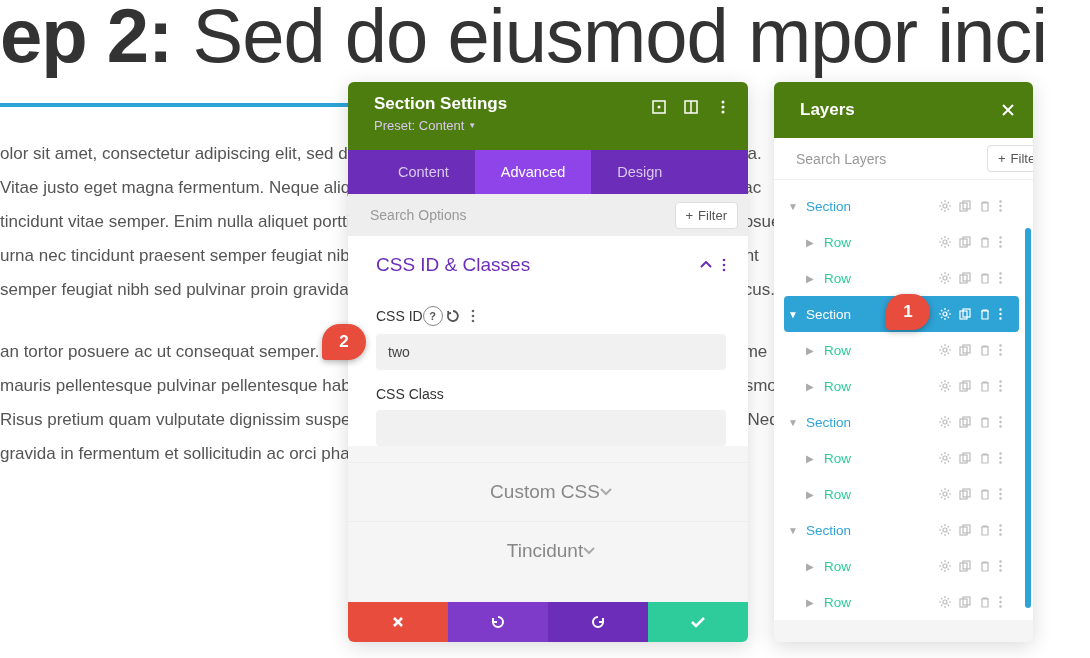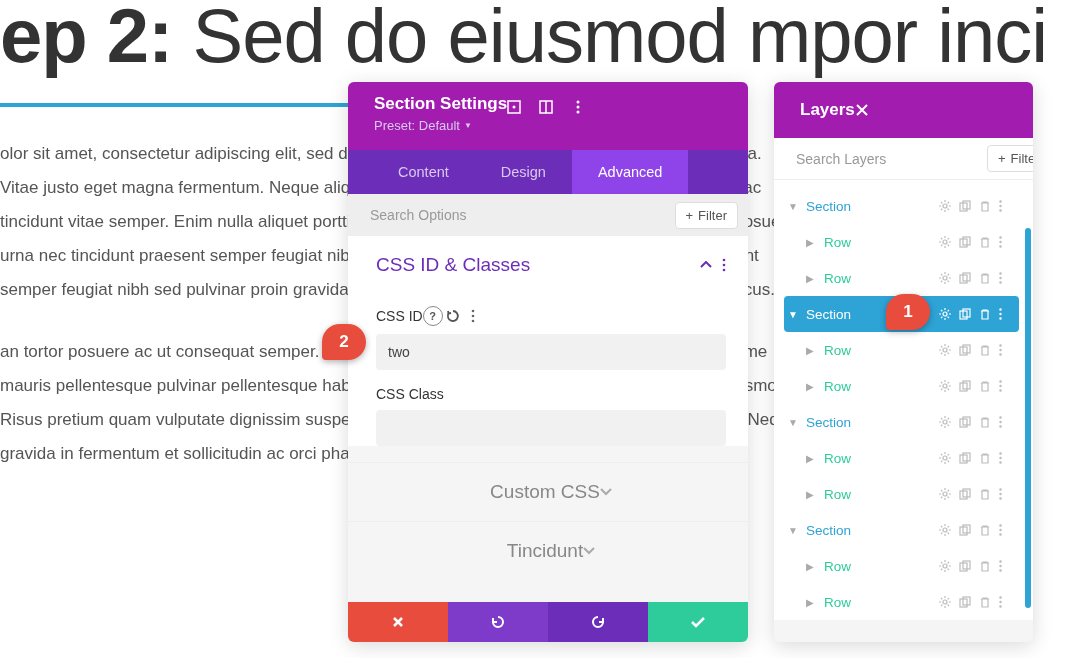--- a/index.html
+++ b/index.html
@@ -10,21 +10,21 @@
 .page-heading .bold { font-weight: 800; }
 .page-divider { height: 4px; background: #2ea3d6; width: 740px; margin-top: 24px; margin-left: -10px; }
 .page-body { margin-top: 30px; font-size: 17px; line-height: 2.0; color: #555; padding-left: 0; width: 800px; }
 .page-body p { margin-bottom: 28px; }
 
 .panel { position: absolute; background: #f5f5f5; border-radius: 6px; box-shadow: 0 4px 20px rgba(0,0,0,0.15); overflow: hidden; }
 
 .settings-panel { left: 348px; top: 82px; width: 400px; height: 560px; }
 .layers-panel { left: 774px; top: 82px; width: 259px; height: 560px; }
 
-.panel-header { background: #a21caf; color: #fff; height: 68px; padding: 12px 18px 10px 26px; display: flex; align-items: flex-start; }
+.panel-header { background: #4d7c0f; color: #fff; height: 68px; padding: 12px 18px 10px 26px; display: flex; align-items: flex-start; justify-content: space-between; }
 .panel-header-left { display: flex; flex-direction: column; }
 .panel-title { font-size: 17px; font-weight: 600; }
 .panel-subtitle { font-size: 13px; color: #d9c9ee; margin-top: 4px; display: flex; align-items: center; gap: 4px; }
 .panel-header-icons { display: flex; gap: 18px; align-items: center; margin-top: 6px; }
 .header-icon { width: 14px; height: 14px; cursor: pointer; display: flex; align-items: center; justify-content: center; color: #fff; }
 
 .tabs { background: #6c2eb9; display: flex; height: 44px; padding-left: 24px; }
 .tab { flex: 0 0 auto; padding: 0 26px; display: flex; align-items: center; color: #d9c9ee; font-size: 14.5px; cursor: pointer; }
 .tab.active { background: #8e44e8; color: #fff; font-weight: 500; }
 
@@ -92,21 +92,21 @@
     <p>olor sit amet, consectetur adipiscing elit, sed do eiusmod tempor incididunt ut labore et magna aliqua. Vitae justo eget magna fermentum. Neque aliquam vestibulum morbi blandit cursus us ut. Volutpat ac tincidunt vitae semper. Enim nulla aliquet porttitor lacus luctus accumsan sii posuere. Fermentum posuere urna nec tincidunt praesent semper feugiat nibh sed pulvinar. At erat placerat orci. Tincidunt praesent semper feugiat nibh sed pulvinar proin gravida. Amet facilisis ucibus ornare suspendisse sed nisi lacus.</p>
     <p>an tortor posuere ac ut consequat semper. Etiam dignissim diam quis enim lobortis scelerisque. Nume mauris pellentesque pulvinar pellentesque habitant morbi tristique senectus et netus. Amet odio euismod. Risus pretium quam vulputate dignissim suspendisse in est ante in. Dignissim sodales iaculis urna. Neque gravida in fermentum et sollicitudin ac orci phasellus egestas. Ut pharetra sit lvinar etiam.</p>
   </div>
 </div>
 
 <div class="panel settings-panel">
   <div class="panel-header">
     <div class="panel-header-left">
       <div class="panel-title">Section Settings</div>
       <div class="panel-subtitle">
-        <span>Preset: Default</span>
+        <span>Preset: Content</span>
         <span style="font-size:8px;">▼</span>
       </div>
     </div>
     <div class="panel-header-icons">
       <span class="header-icon">
           <svg width="14" height="14" viewBox="0 0 14 14">
             <rect x="1" y="1" width="12" height="12" fill="none" stroke="#fff" stroke-width="1.5"></rect>
             <circle cx="7" cy="7" r="1.5" fill="#fff"></circle>
           </svg>
         </span>
@@ -120,22 +120,22 @@
           <svg width="4" height="14" viewBox="0 0 4 14">
             <circle cx="2" cy="2" r="1.5" fill="#fff"></circle>
             <circle cx="2" cy="7" r="1.5" fill="#fff"></circle>
             <circle cx="2" cy="12" r="1.5" fill="#fff"></circle>
           </svg>
         </span>
     </div>
   </div>
   <div class="tabs">
     <div class="tab">Content</div>
+    <div class="tab active">Advanced</div>
     <div class="tab">Design</div>
-    <div class="tab active">Advanced</div>
   </div>
   <div class="search-row">
     <input class="search-input" placeholder="Search Options" style="">
     <div class="filter-btn">
       <span>+</span>
       <span>Filter</span>
     </div>
   </div>
   <div class="section-body">
     <div class="section-heading">

